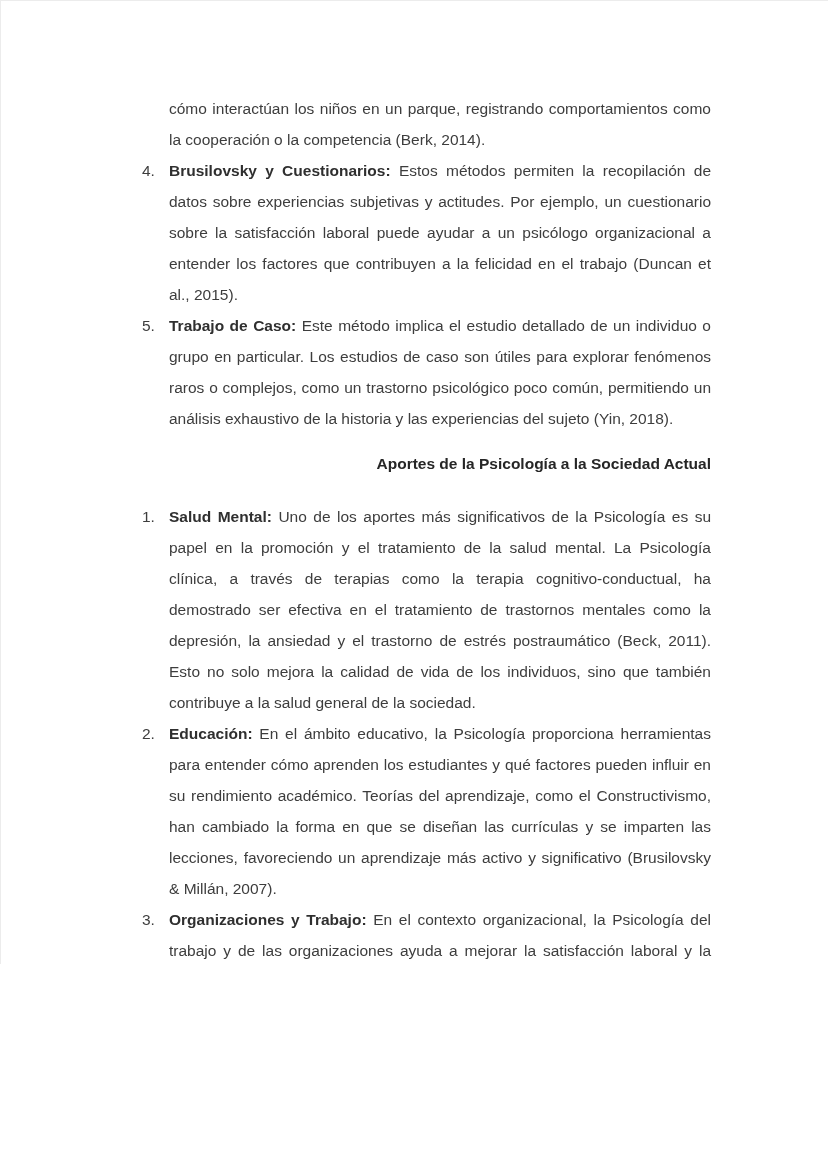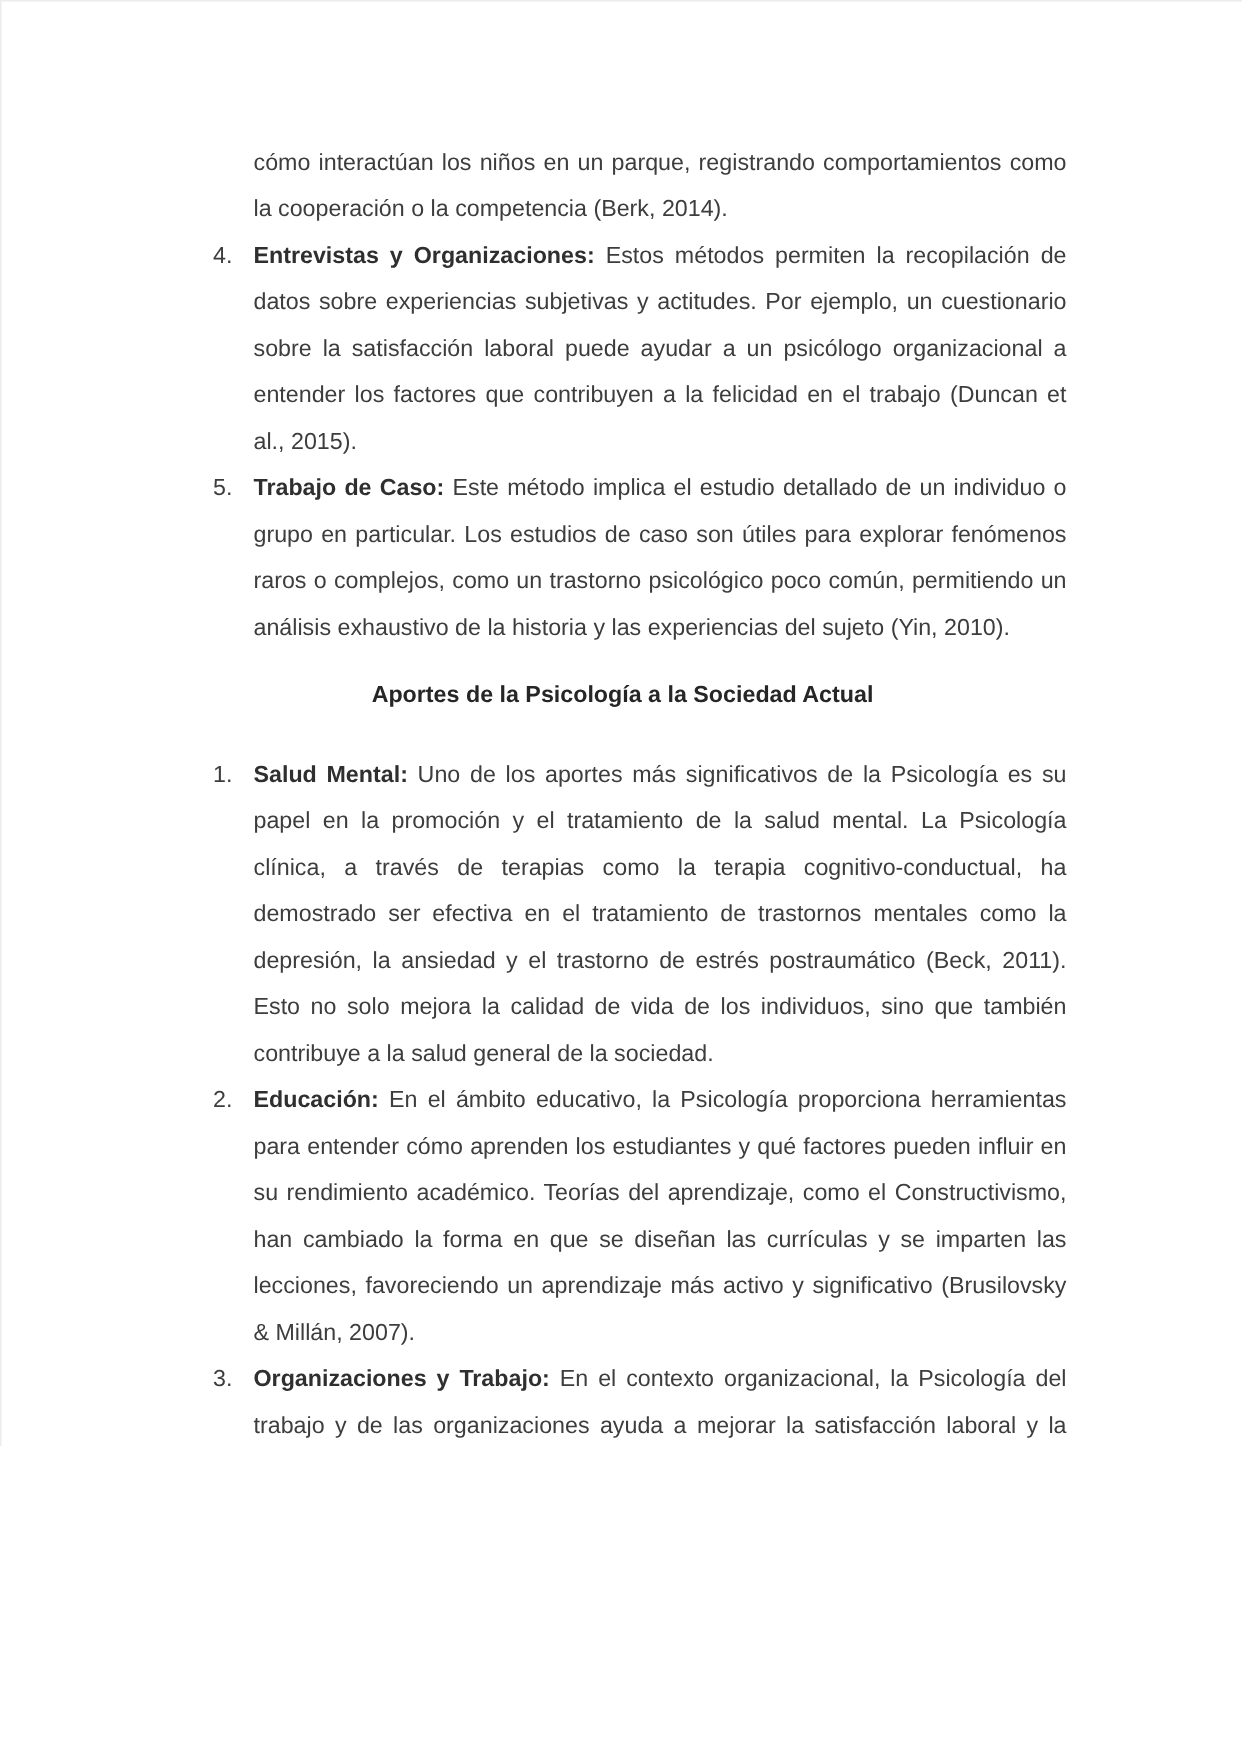--- a/index.html
+++ b/index.html
@@ -50,43 +50,43 @@
     text-align: justify;
   }
   .item-label {
     font-weight: bold;
     color: #2f2f2f;
   }
   .section-heading {
     font-size: 15.5px;
     font-weight: bold;
     color: #262626;
-    text-align: center;
+    text-align: right;
     margin: 14px 0 22px 0;
     line-height: 31px;
   }
 </style>
 </head>
 <body>
 
 <div class="page">
   <div class="content">
 
     <p class="continuation">cómo interactúan los niños en un parque, registrando comportamientos como la cooperación o la competencia (Berk, 2014).</p>
 
     <div class="list">
 
       <div class="list-item">
         <span class="item-number">4.</span>
-        <div class="item-body"><span class="item-label">Entrevistas y Organizaciones:</span> <span>Estos métodos permiten la recopilación de datos sobre experiencias subjetivas y actitudes. Por ejemplo, un cuestionario sobre la satisfacción laboral puede ayudar a un psicólogo organizacional a entender los factores que contribuyen a la felicidad en el trabajo (Duncan et al., 2015).</span></div>
+        <div class="item-body"><span class="item-label">Brusilovsky y Cuestionarios:</span> <span>Estos métodos permiten la recopilación de datos sobre experiencias subjetivas y actitudes. Por ejemplo, un cuestionario sobre la satisfacción laboral puede ayudar a un psicólogo organizacional a entender los factores que contribuyen a la felicidad en el trabajo (Duncan et al., 2015).</span></div>
       </div>
 
       <div class="list-item">
         <span class="item-number">5.</span>
-        <div class="item-body"><span class="item-label">Trabajo de Caso:</span> <span>Este método implica el estudio detallado de un individuo o grupo en particular. Los estudios de caso son útiles para explorar fenómenos raros o complejos, como un trastorno psicológico poco común, permitiendo un análisis exhaustivo de la historia y las experiencias del sujeto (Yin, 2010).</span></div>
+        <div class="item-body"><span class="item-label">Trabajo de Caso:</span> <span>Este método implica el estudio detallado de un individuo o grupo en particular. Los estudios de caso son útiles para explorar fenómenos raros o complejos, como un trastorno psicológico poco común, permitiendo un análisis exhaustivo de la historia y las experiencias del sujeto (Yin, 2018).</span></div>
       </div>
 
     </div>
 
     <h2 class="section-heading">Aportes de la Psicología a la Sociedad Actual</h2>
 
     <div class="list">
 
       <div class="list-item">
         <span class="item-number">1.</span>

